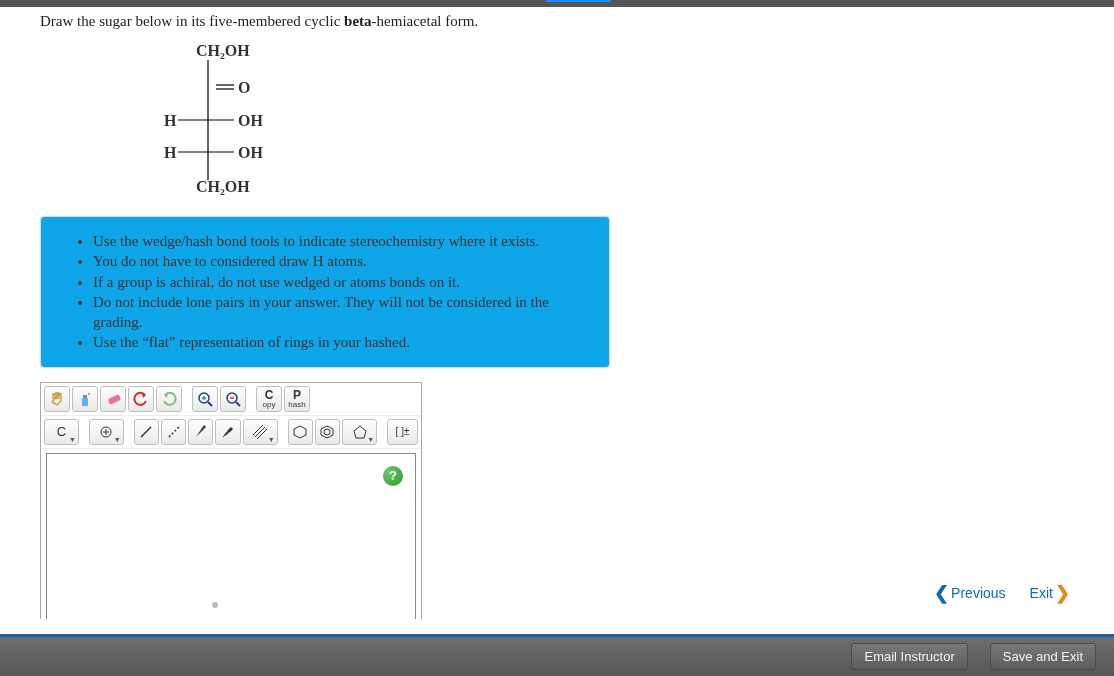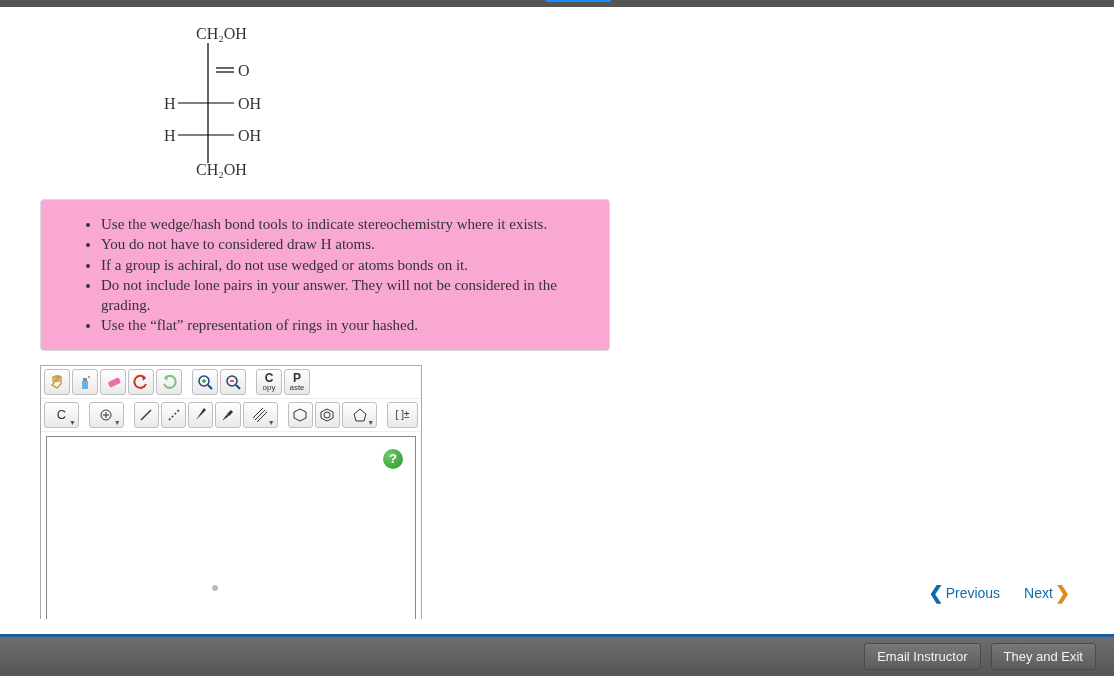--- a/index.html
+++ b/index.html
@@ -4,52 +4,55 @@
 <style>
 * { box-sizing: border-box; margin: 0; padding: 0; }
 body { font-family: Arial, Helvetica, sans-serif; font-size: 14px; color: #333; background: #fff; }
 .page { width: 1114px; height: 676px; position: relative; overflow: hidden; }
 .top-strip { height: 7px; background: #555; position: relative; }
 .top-strip::after { content:""; position:absolute; left:49%; width:65px; height:2px; background:#128cff; top:0; }
 .content { padding: 6px 0 0 40px; width: 1070px; height: 612px; overflow-y: scroll; }
 .question { font-size: 15px; color: #222; font-family: "Times New Roman", serif; margin-bottom: 10px; }
 .question b { font-weight: bold; }
 .fischer { margin: 12px 0 18px 112px; position: relative; width: 140px; height: 156px; font-family: "Times New Roman", serif; font-size: 16px; }
-.fischer .lbl { position: absolute; white-space: nowrap; }
+.fischer .lbl { position: absolute; white-space: nowrap; font-weight: bold; }
 .fischer svg { position:absolute; left:0; top:0; }
-.hint-box { border: 1px solid #d8ddd8; background: #f9a8d4; border-radius: 4px; padding: 14px 18px 14px 34px; width: 570px; margin-bottom: 14px; }
+.hint-box { border: 1px solid #d8ddd8; background: #0ea5e9; border-radius: 4px; padding: 14px 18px 14px 26px; width: 570px; margin-bottom: 14px; }
 .hint-box ul { list-style: disc; padding-left: 26px; font-family: "Times New Roman", serif; font-size: 15px; line-height: 1.35; }
 .editor { width: 382px; border: 1px solid #aaa; background: #fff; }
 .toolbar-row { display: flex; align-items: center; padding: 3px; gap: 2px; border-bottom: 1px solid #eee; }
 .tool-btn { width: 26px; height: 26px; border: 1px solid #bfbfbf; border-radius: 3px; background: linear-gradient(#fefefe,#e9e9e9); display:flex; align-items:center; justify-content:center; font-size: 13px; cursor: pointer; position:relative; }
 .tool-btn.small-txt { flex-direction: column; font-size: 8px; line-height: 1; text-align:center; }
 .tool-btn.small-txt .big { font-size: 12px; font-weight: bold; }
 .tool-btn .drop { position:absolute; right:2px; bottom:1px; font-size:7px; color:#555;}
 .spacer { width: 6px; }
 .canvas-area { width: 370px; height: 185px; border: 1px solid #888; margin: 4px auto 6px auto; background: #fff; position: relative; }
 .help-btn { position:absolute; top:12px; right:12px; width:20px; height:20px; border-radius:50%; background: radial-gradient(circle at 30% 30%, #6cc96c, #2a9a2a); color:#fff; font-weight:bold; font-size:13px; display:flex; align-items:center; justify-content:center; cursor:pointer;}
 .canvas-dot { position:absolute; left:165px; top:148px; width:6px; height:6px; border-radius:50%; background:#bbb;}
 .nav-links { position:absolute; right: 44px; bottom: 72px; font-size: 14px; display:flex; gap: 24px; align-items:center;}
 .nav-links a { color: #0d6cad; text-decoration: none; display:flex; align-items:center; gap:2px; cursor:pointer;}
 .nav-links .chev { font-size: 18px; font-weight: bold; color:#0d6cad;}
 .nav-links .chev.next { color:#e08a1c;}
-.footer-bar { position:absolute; bottom:0; left:0; right:0; height: 42px; background: linear-gradient(#6e6e6e, #565656); border-top: 3px solid #1a5fa0; display:flex; justify-content:flex-end; align-items:center; padding-right: 18px; gap: 10px;}
+.footer-bar { position:absolute; bottom:0; left:0; right:0; height: 42px; background: linear-gradient(#6e6e6e, #565656); border-top: 3px solid #1a5fa0; display:flex; justify-content:flex-end; align-items:center; padding-right: 18px; gap: 22px;}
 .footer-btn { background: linear-gradient(#787878,#5c5c5c); border:1px solid #4a4a4a; color:#f2f2f2; font-size: 13px; padding: 5px 12px; border-radius: 3px; cursor:pointer;}
 .content::-webkit-scrollbar { width: 16px; }
 .content::-webkit-scrollbar-track { background: #f0f0f0; }
 .content::-webkit-scrollbar-thumb { background: #c4c4c4; border-radius: 4px; }
 </style>
 </head>
 <body>
 
 <div class="page">
   <div class="top-strip"></div>
 
   <div class="content">
 
+    <div class="question">
+      <span>Draw the sugar below in its five-membered cyclic </span><b>beta</b><span>-hemiacetal form.</span>
+    </div>
 
     <div class="fischer">
       <svg width="140" height="156">
         <line x1="56" y1="18" x2="56" y2="138" stroke="#000" stroke-width="1.2"></line>
         <line x1="64" y1="43" x2="82" y2="43" stroke="#000" stroke-width="1.2"></line>
         <line x1="64" y1="47" x2="82" y2="47" stroke="#000" stroke-width="1.2"></line>
         <line x1="26" y1="78" x2="82" y2="78" stroke="#000" stroke-width="1.2"></line>
         <line x1="26" y1="110" x2="82" y2="110" stroke="#000" stroke-width="1.2"></line>
       </svg>
       <span class="lbl" style="left:44px; top:0;">CH₂OH</span>
@@ -118,21 +121,21 @@
               <line x1="5" y1="7" x2="9" y2="7" stroke="#c33" stroke-width="1.5"></line>
             </svg>
           </div>
         <div class="spacer"></div>
         <div class="tool-btn small-txt">
             <span class="big">C</span>
             <span>opy</span>
           </div>
         <div class="tool-btn small-txt">
             <span class="big">P</span>
-            <span>aste</span>
+            <span>hash</span>
           </div>
       </div>
 
       <div class="toolbar-row">
         <div class="tool-btn" style="width:36px">
             <span>C</span>
             <span class="drop">▼</span>
           </div>
         <div class="spacer"></div>
         <div class="tool-btn" style="width:36px">
@@ -207,22 +210,22 @@
     </div>
 
   </div>
 
   <div class="nav-links">
     <a>
         <span class="chev">❮</span>
         <span>Previous</span>
       </a>
     <a>
-        <span>Next</span>
+        <span>Exit</span>
         <span class="chev next">❯</span>
       </a>
   </div>
 
   <div class="footer-bar">
     <button class="footer-btn">Email Instructor</button>
-    <button class="footer-btn">They and Exit</button>
+    <button class="footer-btn">Save and Exit</button>
   </div>
 </div>
 
 </body></html>

